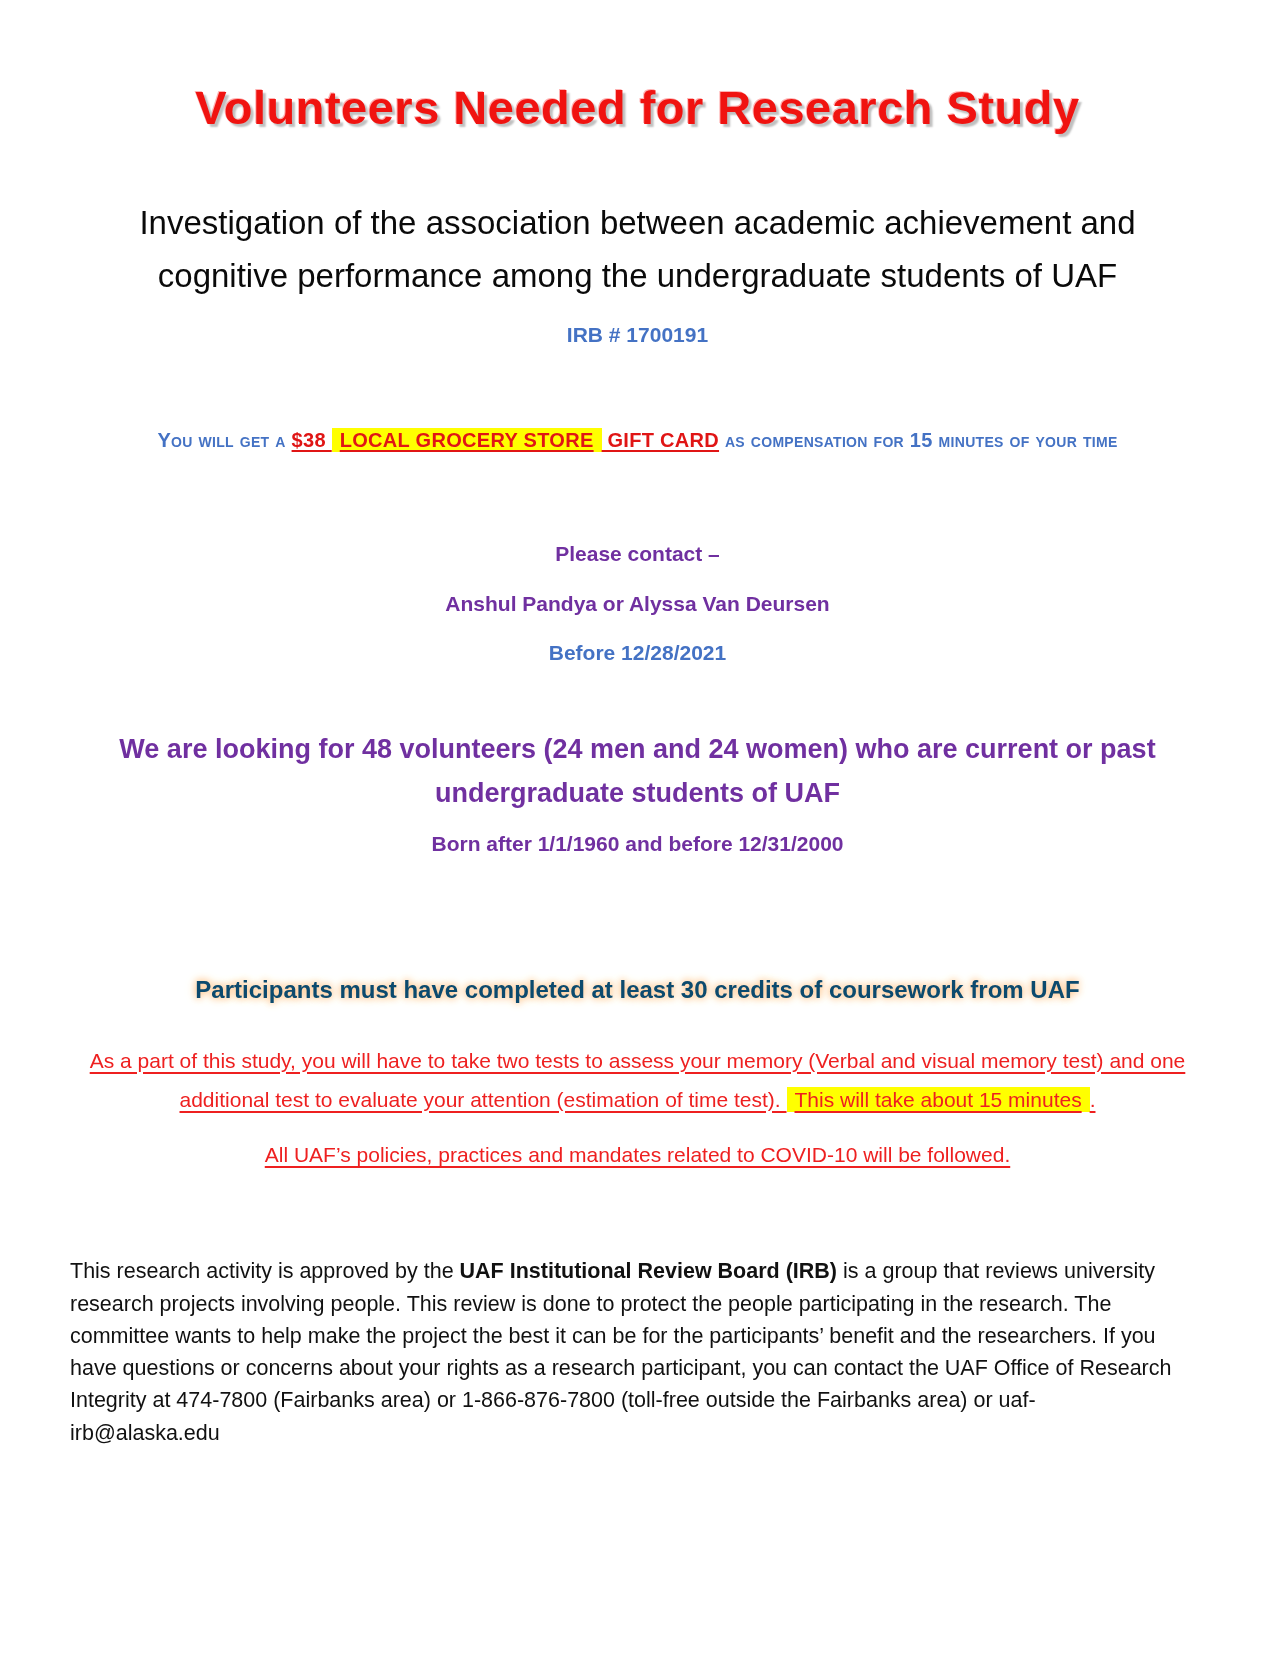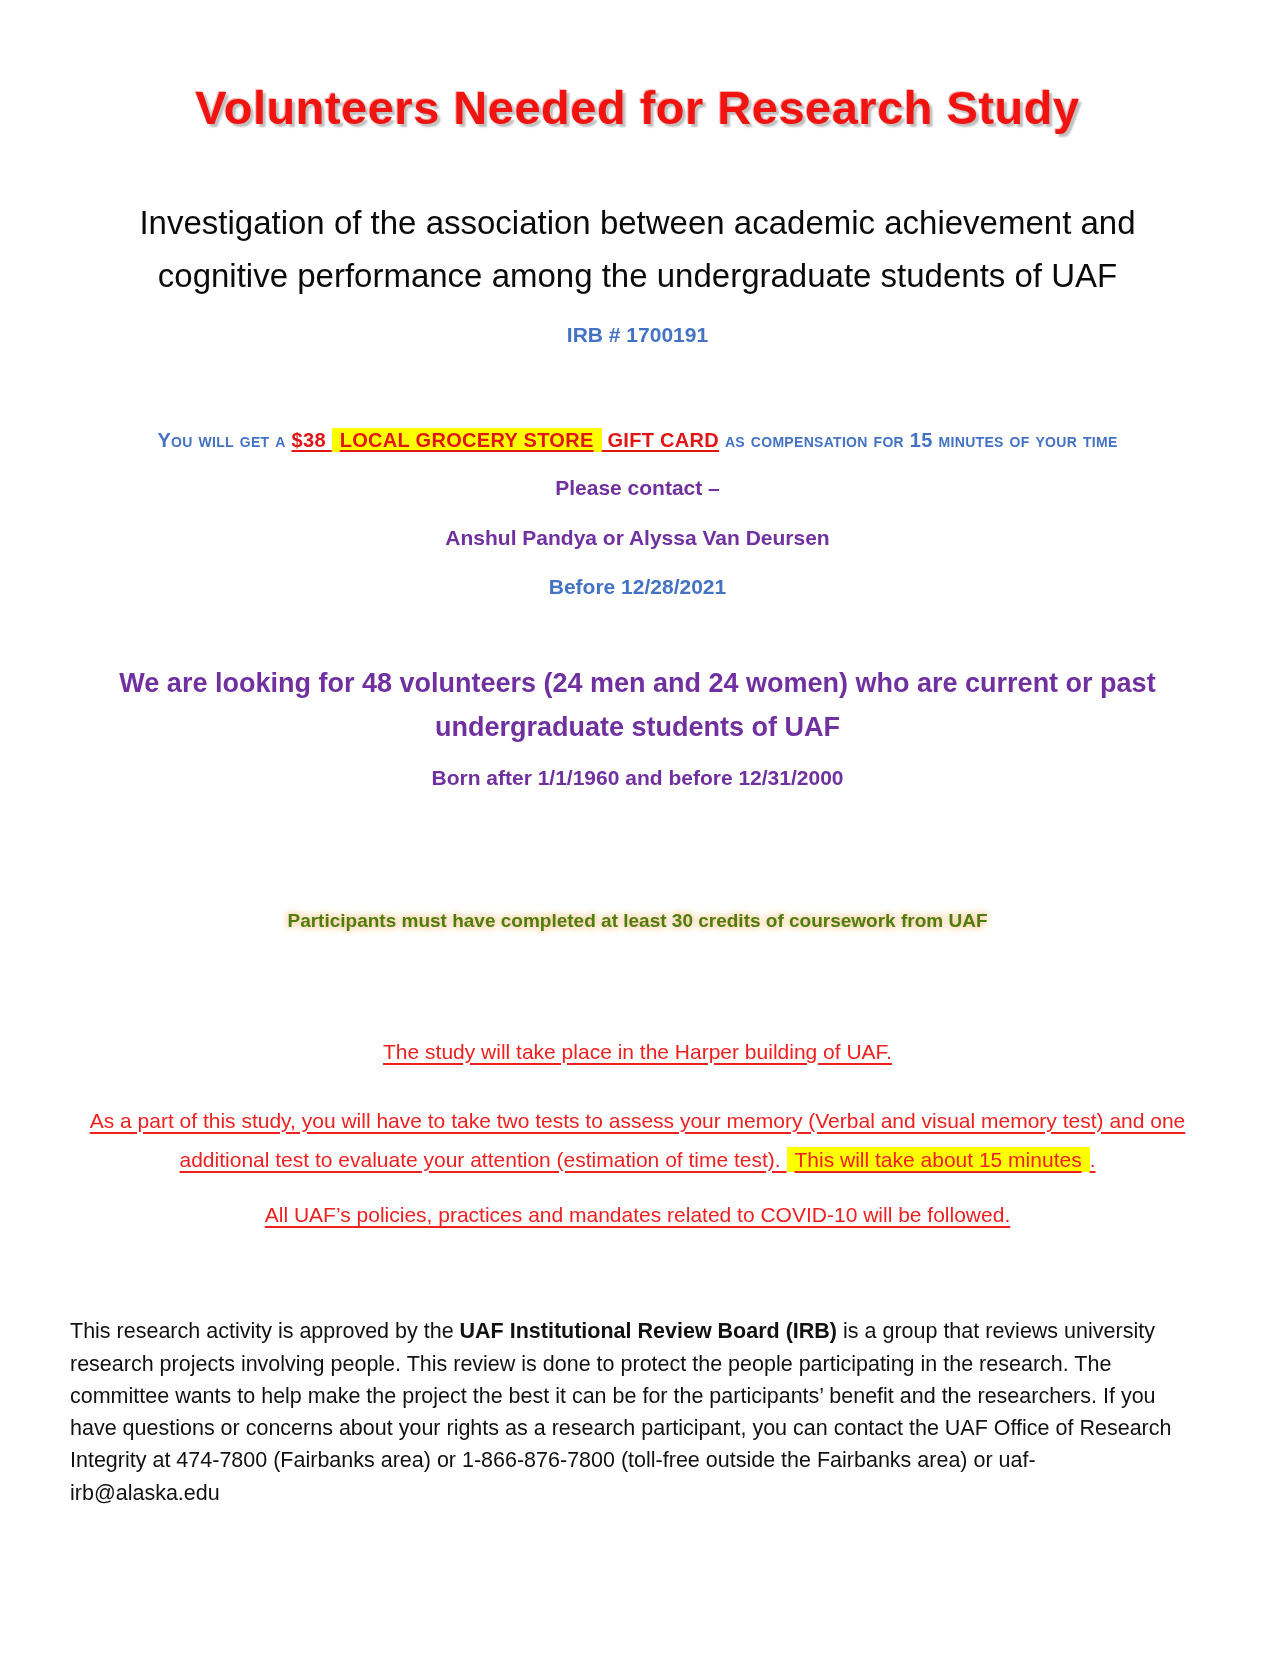--- a/index.html
+++ b/index.html
@@ -67,21 +67,21 @@
     color: inherit;
     padding: 1px 8px;
   }
 
   
   .contact-heading, .contact-names {
     font-size: 21px;
     font-weight: 700;
     color: #7030a0;
   }
-  .contact-heading { margin-top: 24px; }
+  .contact-heading { margin-top: 90px; }
   .contact-names { margin-top: 26px; }
   .contact-emails {
     margin-top: 25px;
     font-size: 21px;
     font-weight: 700;
     color: #7030a0;
   }
   .email-link {
     color: #2e75b6;
     text-decoration: underline;
@@ -108,23 +108,23 @@
   .birth-range {
     margin-top: 16px;
     font-size: 21px;
     font-weight: 700;
     color: #7030a0;
   }
 
   
   .credits-requirement {
     margin-top: 120px;
-    font-size: 19px;
+    font-size: 24px;
     font-weight: 600;
-    color: #4d7c0f;
+    color: #0c4a6e;
     text-shadow: 0 0 6px #ffc38a, 0 0 10px #ffd9ae, 0 0 14px #ffe9cf;
   }
 
   
   .red-line {
     font-size: 21px;
     font-weight: 400;
     color: #ee2020;
     text-decoration: underline;
     text-decoration-color: #ee2020;
@@ -173,21 +173,20 @@
 
 
   <div class="center contact-deadline">Before 12/28/2021</div>
 
   <div class="center recruitment-heading">We are looking for 48 volunteers (24 men and 24 women) who are current or past undergraduate students of UAF</div>
 
   <div class="center birth-range">Born after 1/1/1960 and before 12/31/2000</div>
 
   <div class="center credits-requirement">Participants must have completed at least 30 credits of coursework from UAF</div>
 
-  <div class="center red-line study-location">The study will take place in the Harper building of UAF.</div>
 
   <div class="center red-line study-tests">
     <span>As a part of this study, you will have to take two tests to assess your memory (Verbal and visual memory test) and one additional test to evaluate your attention (estimation of time test). </span><mark class="hl">This will take about 15 minutes</mark><span>.</span>
   </div>
 
 
   <div class="center red-line covid-note">All UAF’s policies, practices and mandates related to COVID-10 will be followed.</div>
 
   <div class="irb-paragraph">
     <span>This research activity is approved by the </span><b>UAF Institutional Review Board (IRB)</b><span> is a group that reviews university research projects involving people. This review is done to protect the people participating in the research. The committee wants to help make the project the best it can be for the participants’ benefit and the researchers. If you have questions or concerns about your rights as a research participant, you can contact the UAF Office of Research Integrity at 474-7800 (Fairbanks area) or 1-866-876-7800 (toll-free outside the Fairbanks area) or uaf-irb@alaska.edu</span>

